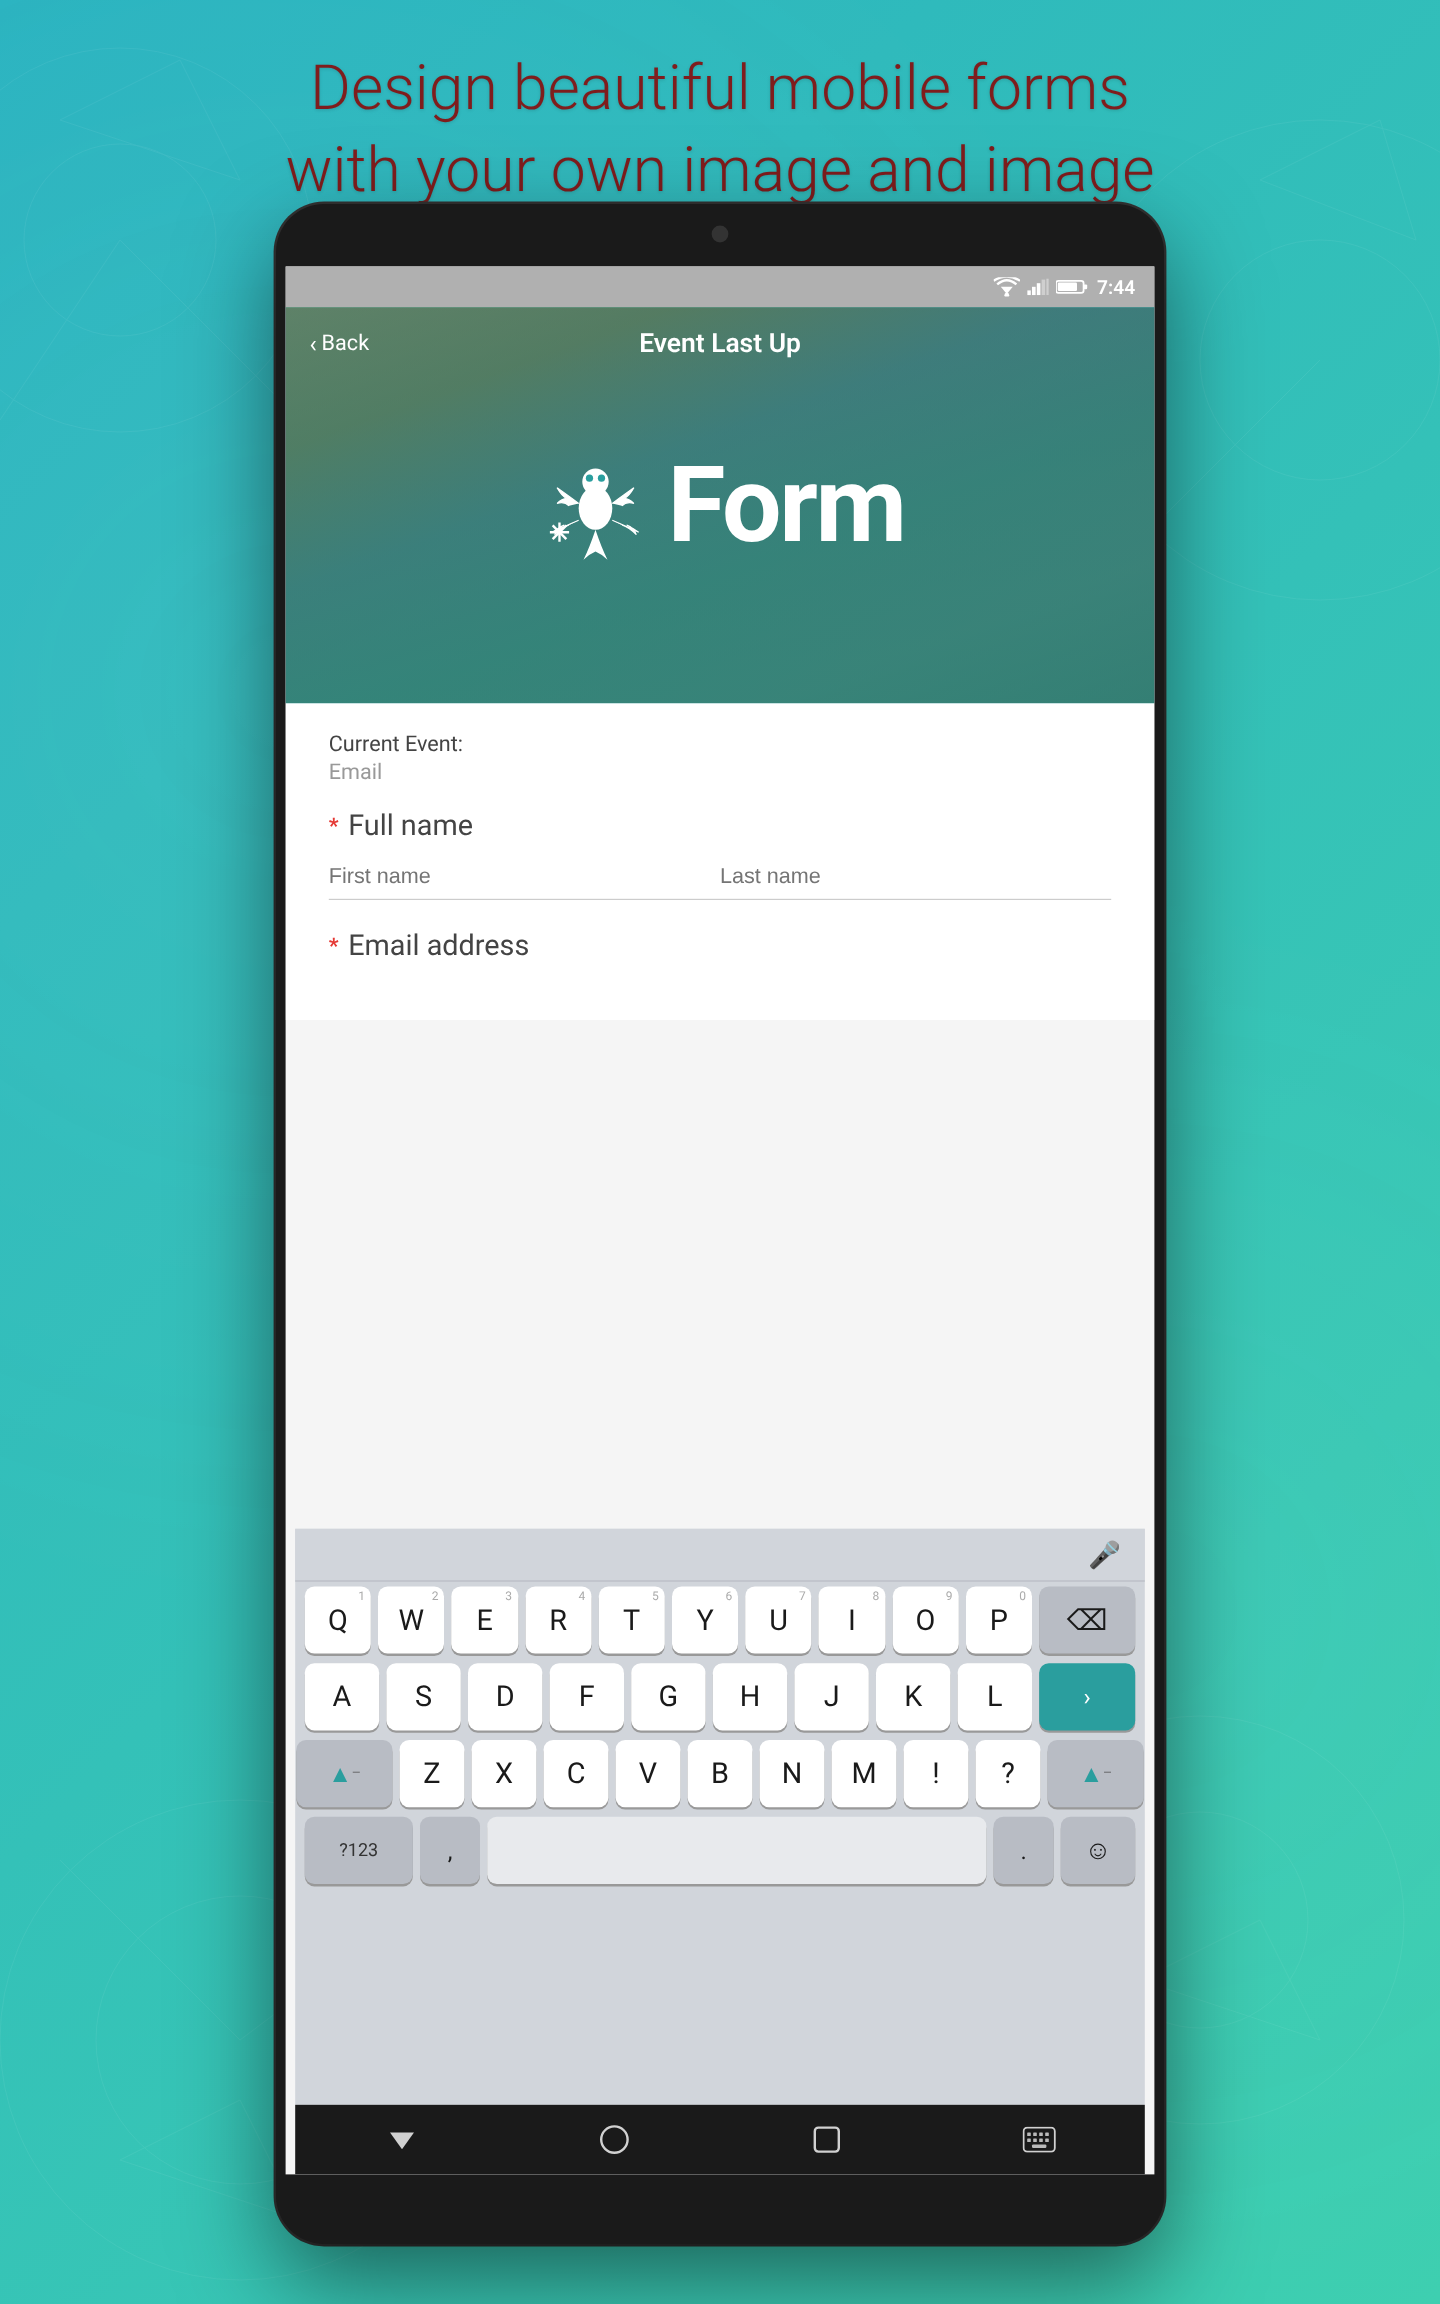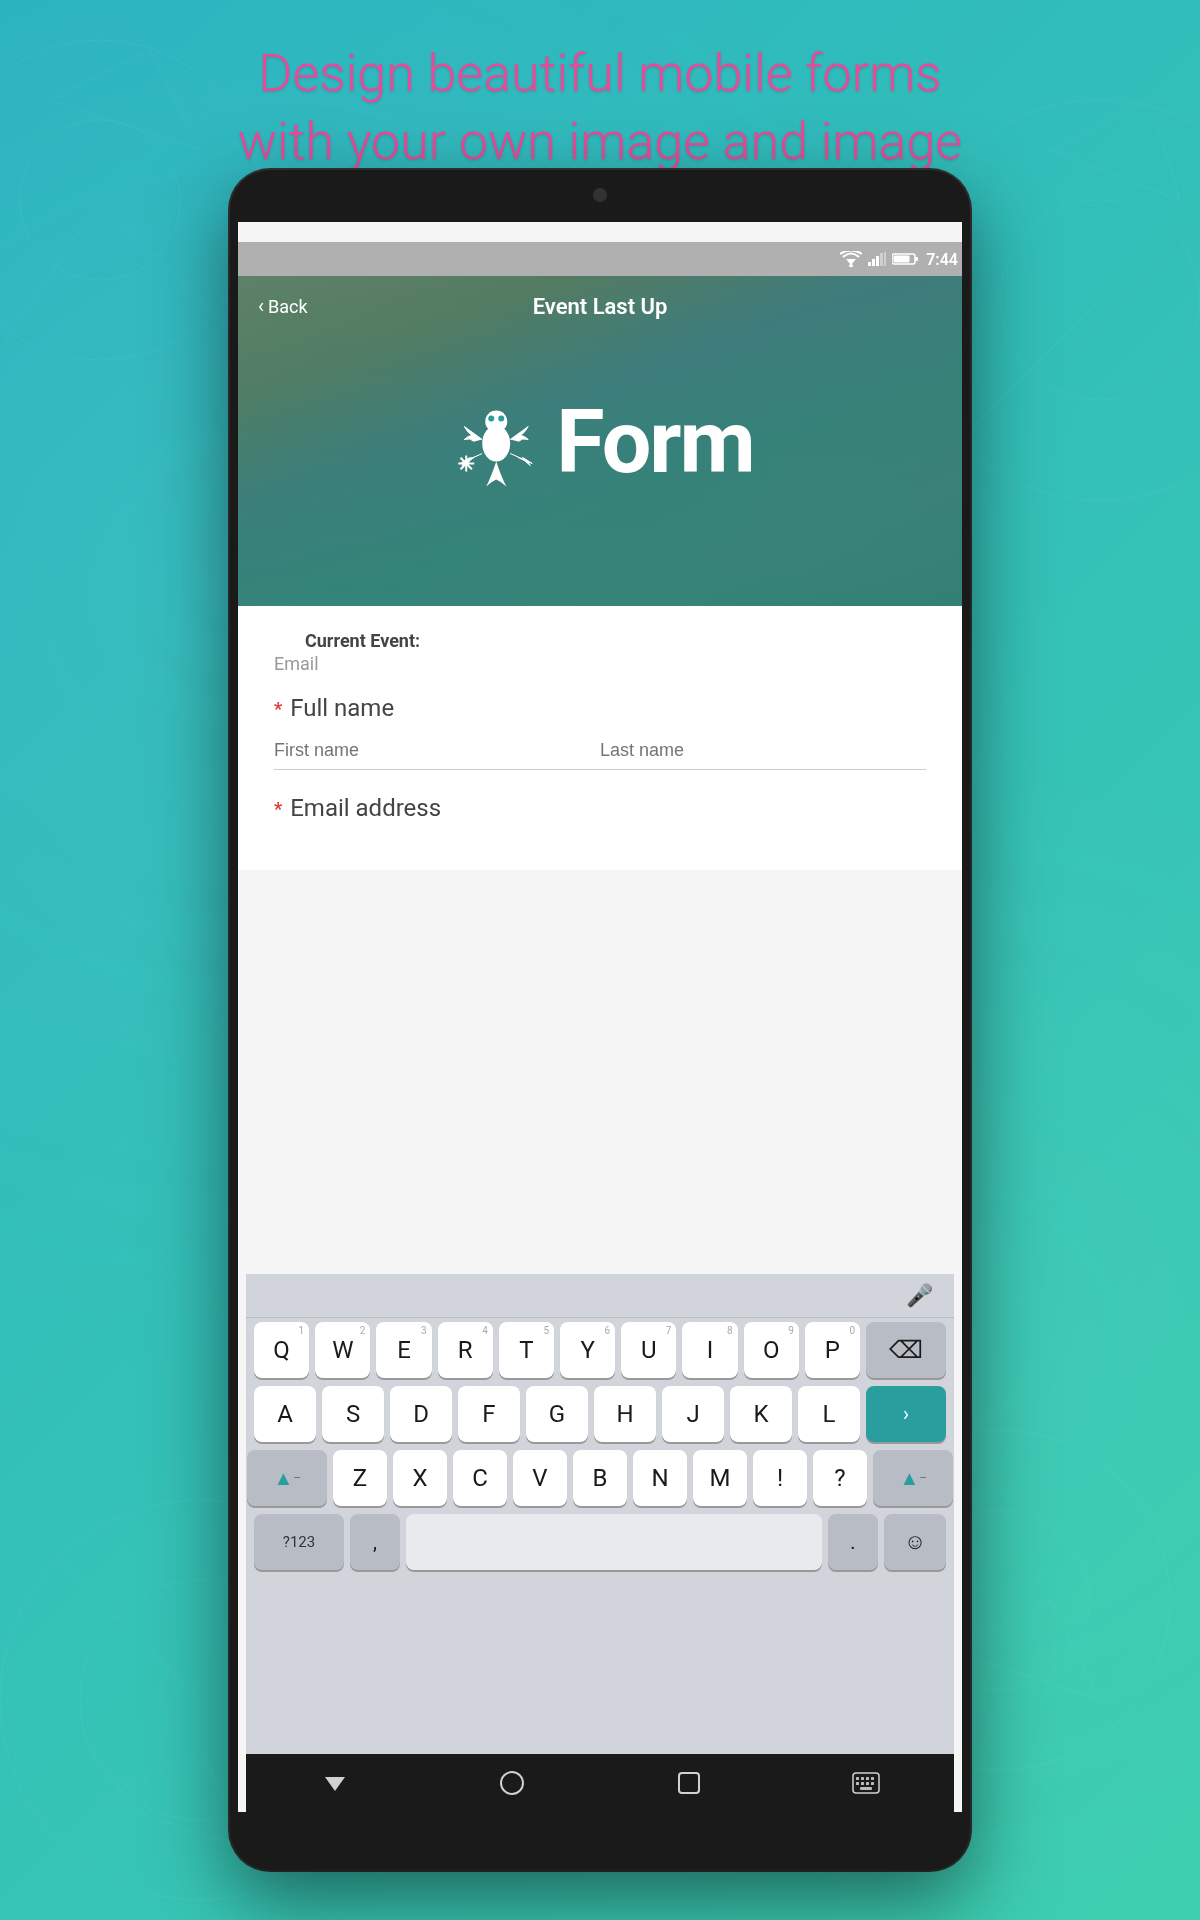--- a/index.html
+++ b/index.html
@@ -22,21 +22,21 @@
         radial-gradient(circle at 20% 30%, rgba(255,255,255,0.3) 0%, transparent 50%),
         radial-gradient(circle at 80% 70%, rgba(255,255,255,0.2) 0%, transparent 40%);
     }
 
     
     .headline {
       position: absolute;
       top: 40px;
       left: 0; right: 0;
       text-align: center;
-      color: #ec4899;
+      color: #7f1d1d;
       font-size: 52px;
       font-weight: 300;
       line-height: 1.3;
       z-index: 10;
       text-shadow: 0 1px 3px rgba(0,0,0,0.15);
     }
 
     
     .tablet {
       position: absolute;
@@ -76,23 +76,22 @@
       overflow: hidden;
     }
 
     
     .status-bar {
       height: 34px;
       background: #b0b0b0;
       display: flex;
       align-items: center;
       justify-content: flex-end;
-      padding: 0 4px;
+      padding: 0 16px;
       gap: 8px;
-      margin-top: 20px;
     }
 
     .status-icons {
       display: flex;
       align-items: center;
       gap: 6px;
       color: white;
       font-size: 14px;
       font-weight: 500;
     }
@@ -188,22 +187,21 @@
       padding: 24px 36px;
     }
 
     .current-event-section {
       margin-bottom: 20px;
     }
 
     .current-event-label {
       font-size: 18px;
       color: #444;
-      font-weight: 700;
-      margin-left: 31px;
+      font-weight: 400;
     }
 
     .current-event-value {
       font-size: 18px;
       color: #999;
       margin-top: 2px;
     }
 
     .form-field {
       margin-bottom: 24px;

